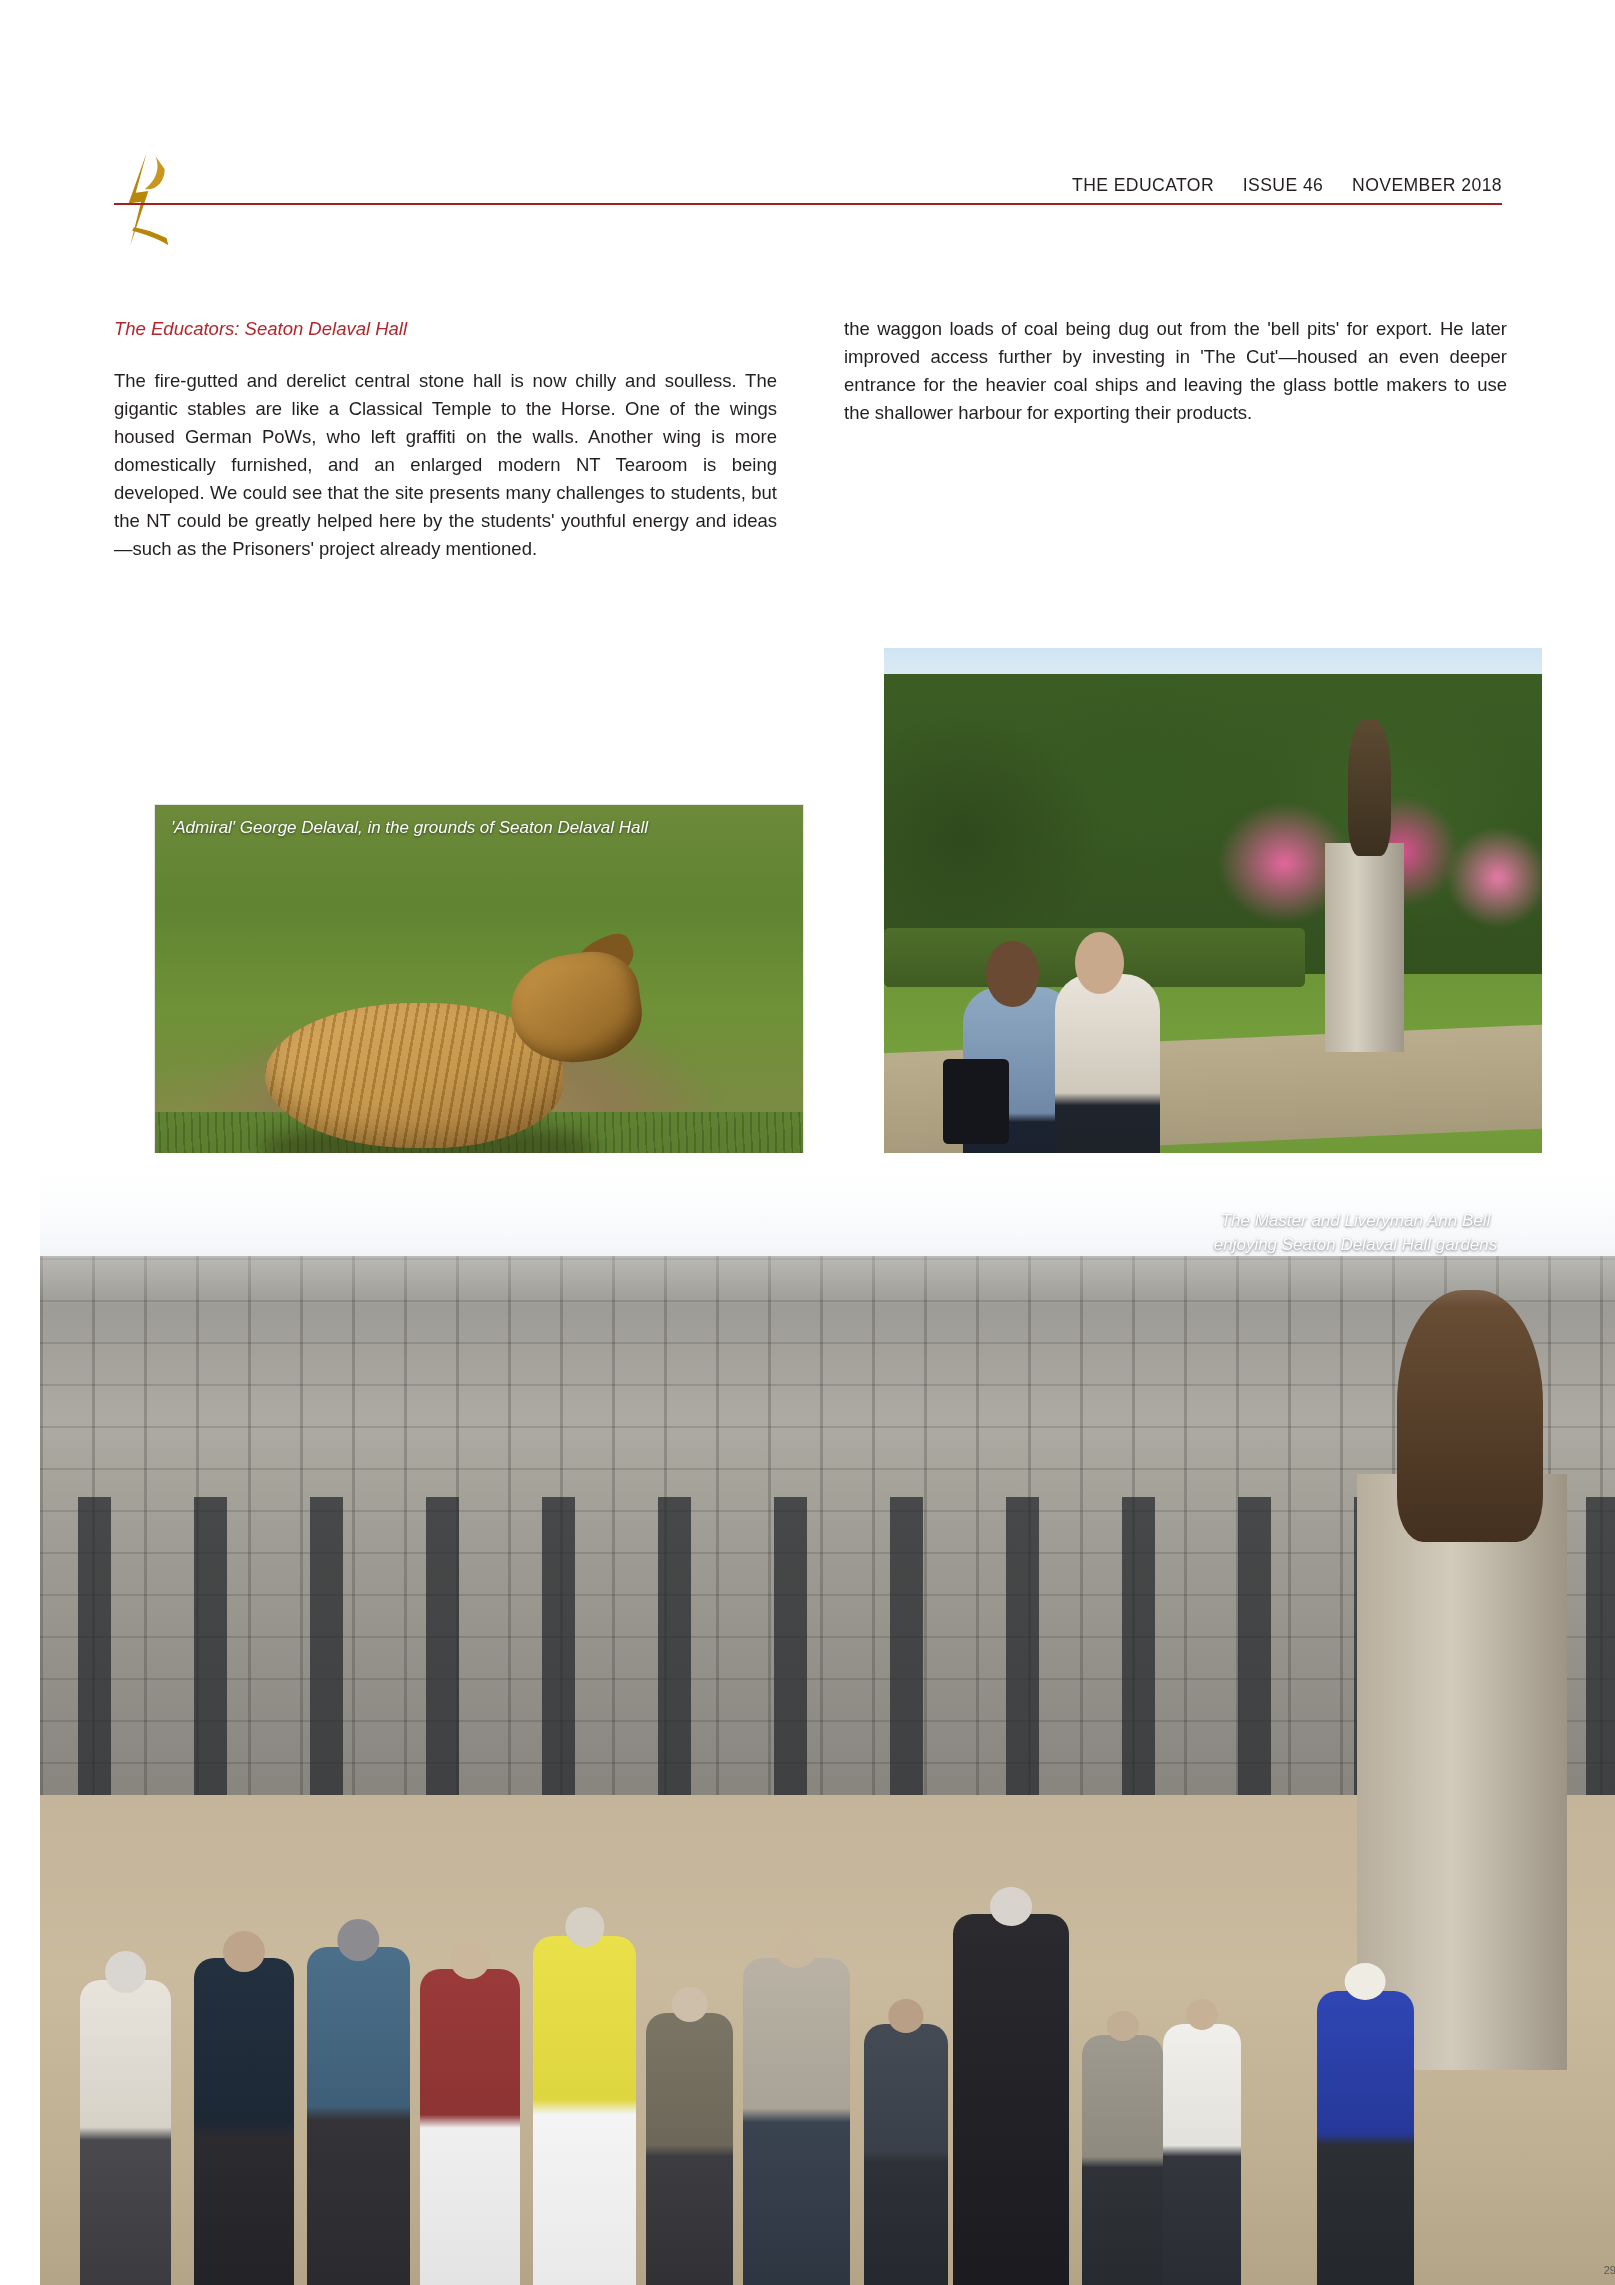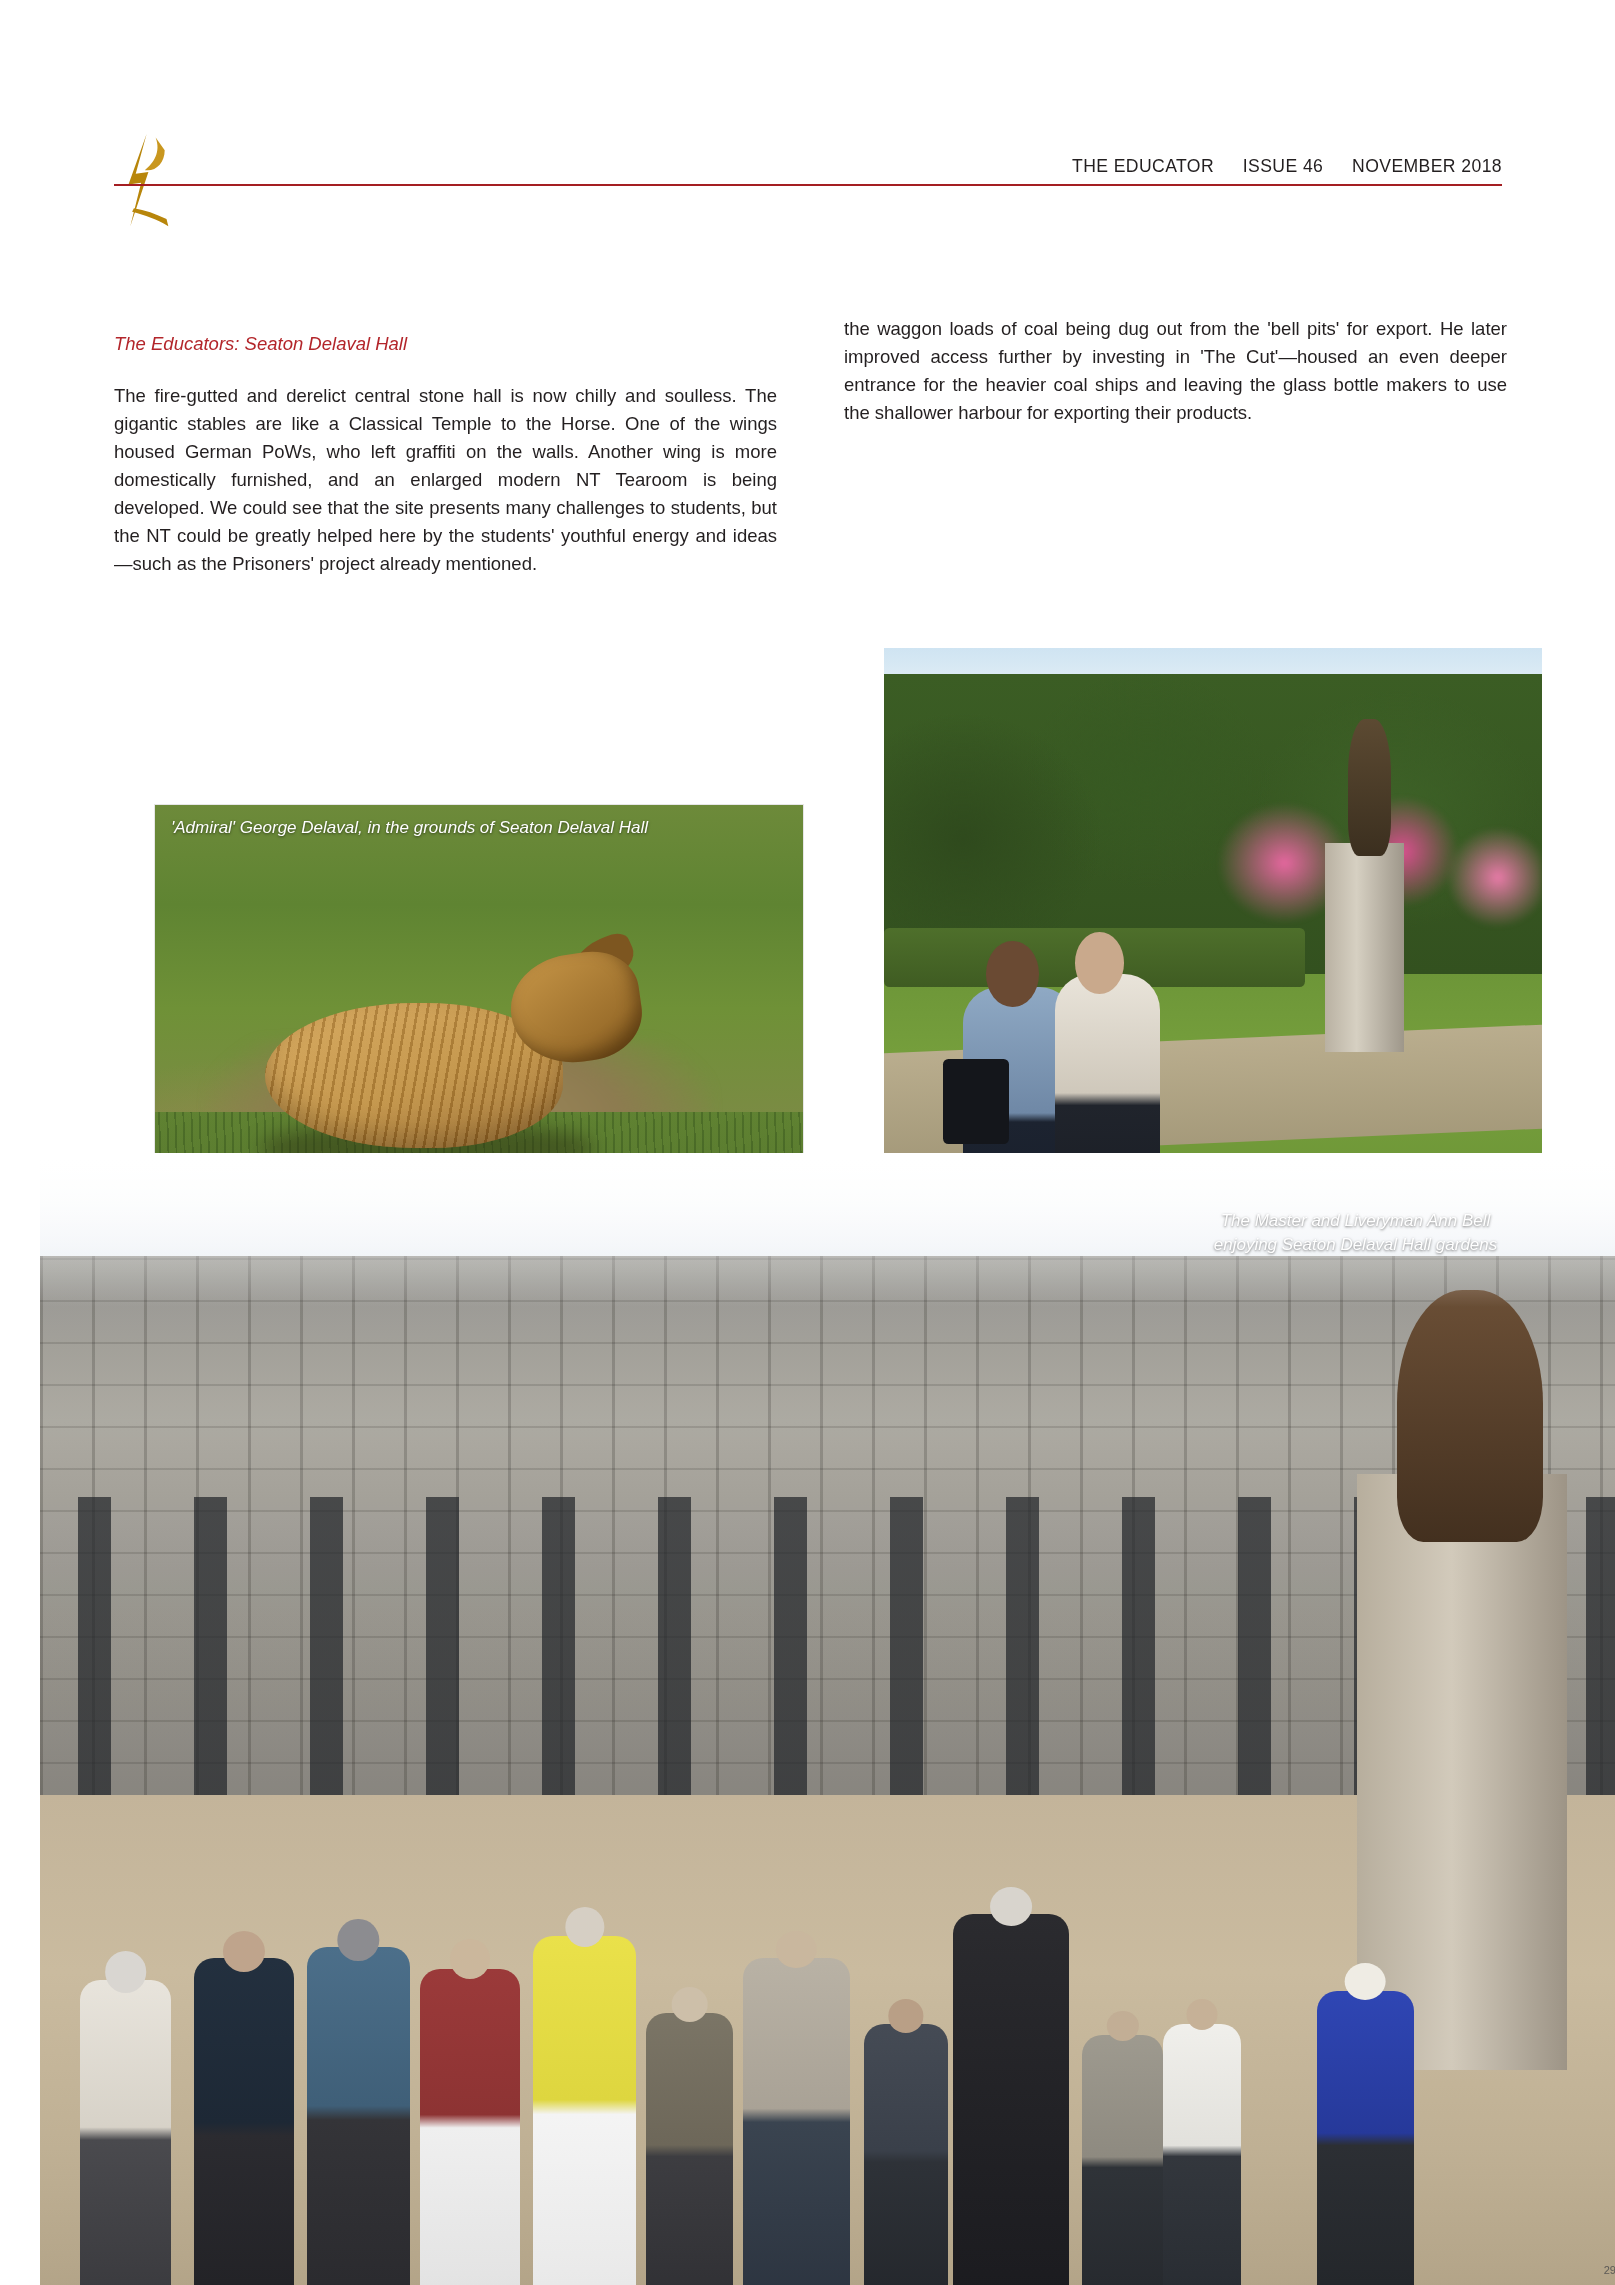--- a/index.html
+++ b/index.html
@@ -11,21 +11,21 @@
     width: 1616px;
     height: 2285px;
     position: relative;
     font-family: "Liberation Sans", sans-serif;
     overflow: hidden;
   }
 
   
   .header {
     position: absolute;
-    top: 141px;
+    top: 160px;
     left: 114px;
     width: 1388px;
     height: 100px;
   }
   .header-meta {
     position: absolute;
     right: 0;
     top: 14.5px;
     font-size: 17.6px;
     letter-spacing: 0.4px;
@@ -52,21 +52,21 @@
 
   
   .col {
     position: absolute;
     width: 663px;
     color: #231f20;
     font-size: 18.5px;
     line-height: 1.52;
     text-align: justify;
   }
-  .col-left  { left: 114px;  top: 330px; }
+  .col-left  { left: 114px;  top: 315px; }
   .col-right { left: 844px;  top: 315px; }
 
   .kicker {
     color: #b3262b;
     font-style: italic;
     font-size: 18.5px;
     margin: 0 0 31px 0;
     text-align: left;
   }
   .col p {

